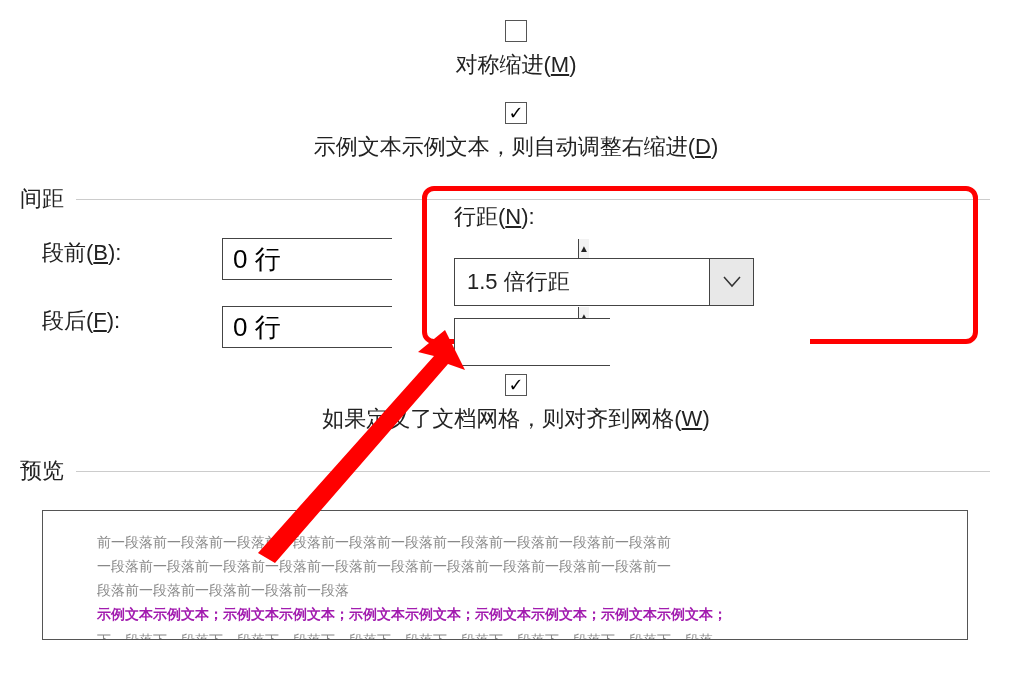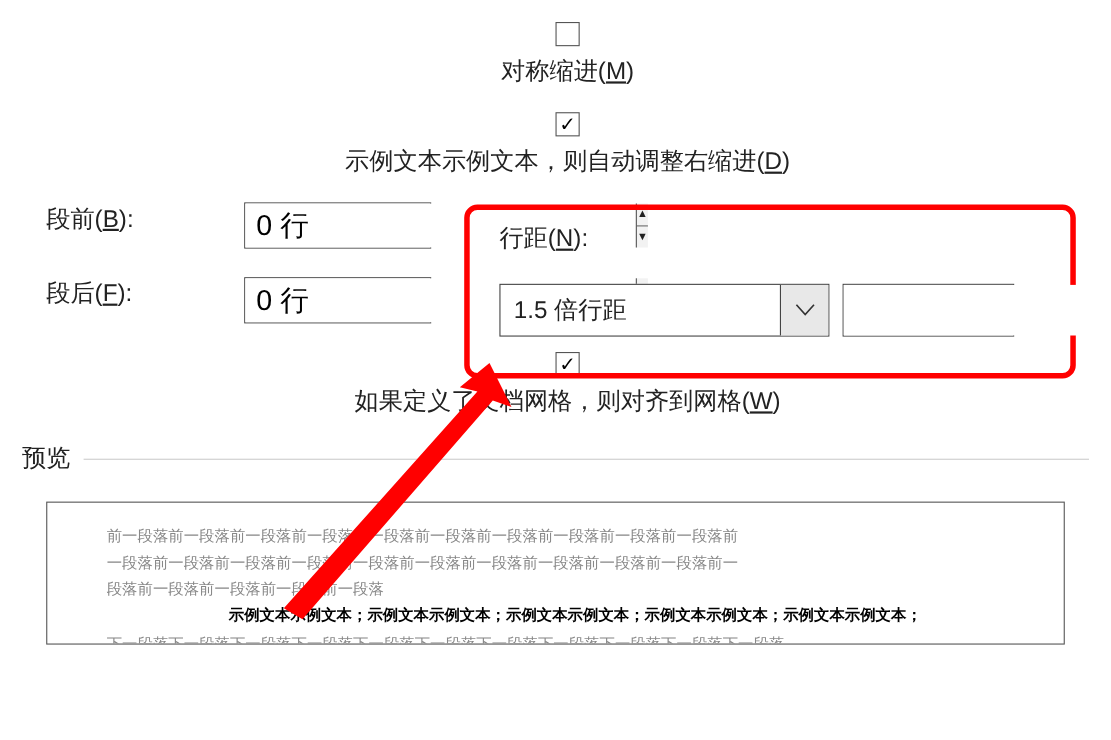--- a/index.html
+++ b/index.html
@@ -104,20 +104,21 @@
   display: flex;
   width: 100%;
   margin-bottom: 26px;
   padding: 6px 0 0 18px;
 }
 .hl-lbl1 { width: 320px; }
 .hl-controls {
   display: flex;
   padding-left: 18px;
   gap: 12px;
+  flex-direction: column;
 }
 .select-box {
   display: flex;
   width: 300px;
   height: 48px;
   border: 1.5px solid #444;
   background: #fff;
 }
 .select-text {
   flex: 1;
@@ -159,24 +160,23 @@
   font-family: "SimSun", serif;
   font-size: 14px;
   color: #888;
   line-height: 1.7;
   white-space: nowrap;
 }
 .preview-bold {
   font-family: "SimSun", serif;
   font-size: 14px;
   font-weight: bold;
-  color: #000000;
+  color: #a21caf;
   line-height: 1.9;
   white-space: nowrap;
-  text-align: center;
 }
 </style>
 </head>
 <body>
 
 <div class="content">
 
   <div class="checkbox-row">
     <span class="checkbox"></span>
     <span>
@@ -186,20 +186,24 @@
 
   <div class="checkbox-row">
     <span class="checkbox">
         <span class="check-mark">✓</span>
       </span>
     <span>
       <span>示例文本示例文本，则自动调整右缩进(</span><span class="u">D</span><span>)</span>
     </span>
   </div>
 
+  <div class="section-header">
+    <span>间距</span>
+    <span class="section-line"></span>
+  </div>
 
   <div class="spacing-grid">
     <div class="row">
       <span class="lbl">
         <span>段前(</span><span class="u">B</span><span>):</span>
       </span>
       <div class="spinner">
         <input class="spinner-input" value="0 行" style="">
         <div class="spinner-btns">
           <button class="spinner-btn">▲</button>

